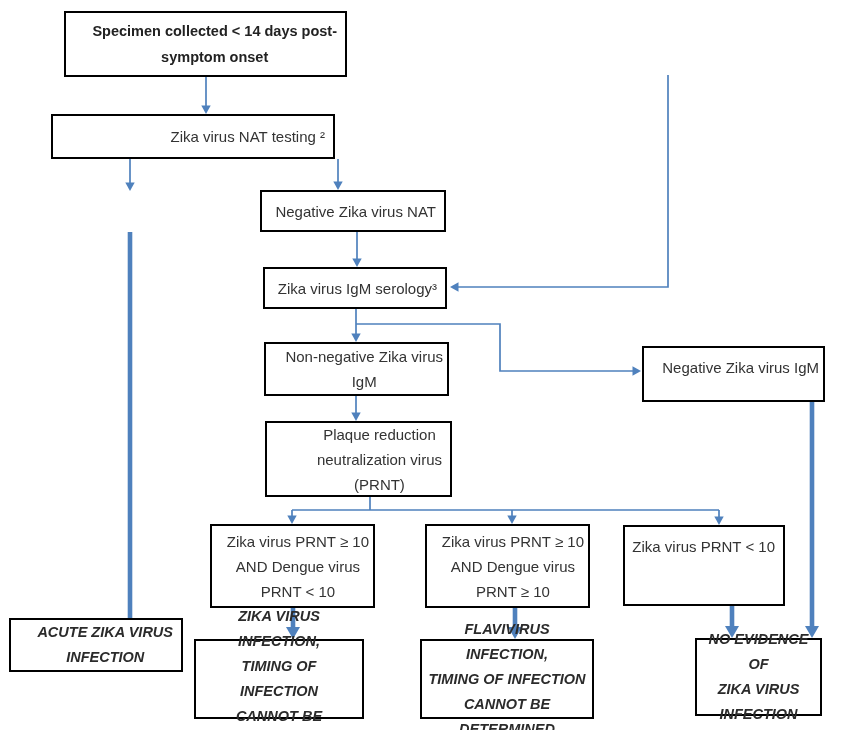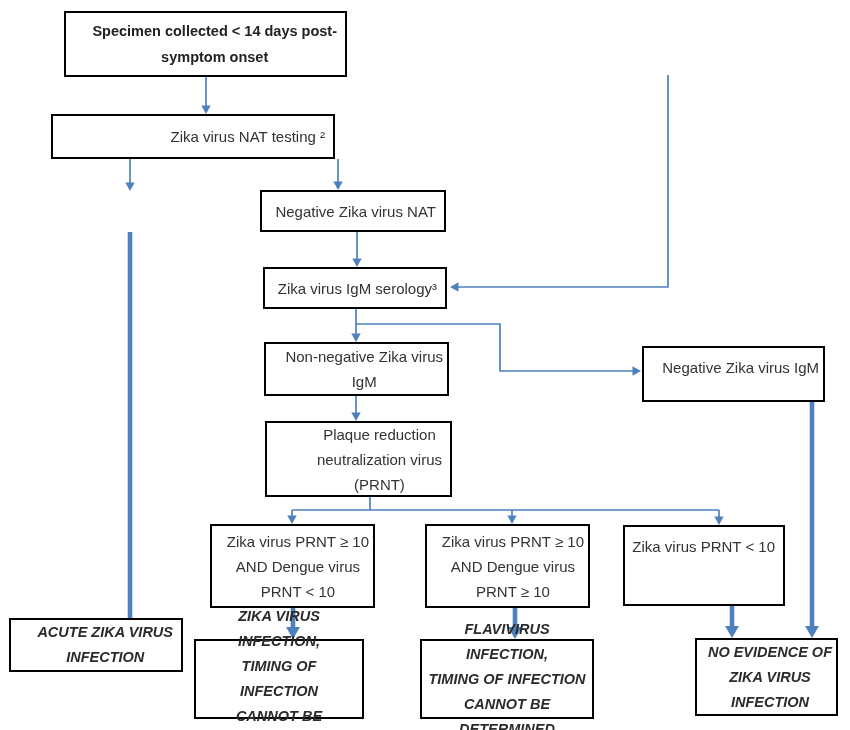--- a/index.html
+++ b/index.html
@@ -188,19 +188,19 @@
 TIMING OF INFECTION
 CANNOT BE DETERMINED</span>
   </div>
 
   <div class="node outcome" style="left:420px;top:639px;width:174px;height:80px;padding:2px 5px">
     <span>FLAVIVIRUS INFECTION,
 TIMING OF INFECTION
 CANNOT BE DETERMINED</span>
   </div>
 
-  <div class="node outcome" style="left:695px;top:638px;width:143px;height:78px;padding:2px 4px">
+  <div class="node outcome" style="left:695px;top:638px;width:127px;height:78px;padding:2px 4px">
     <span>NO EVIDENCE OF
 ZIKA VIRUS
 INFECTION</span>
   </div>
 
 </div>
 
 </body></html>

